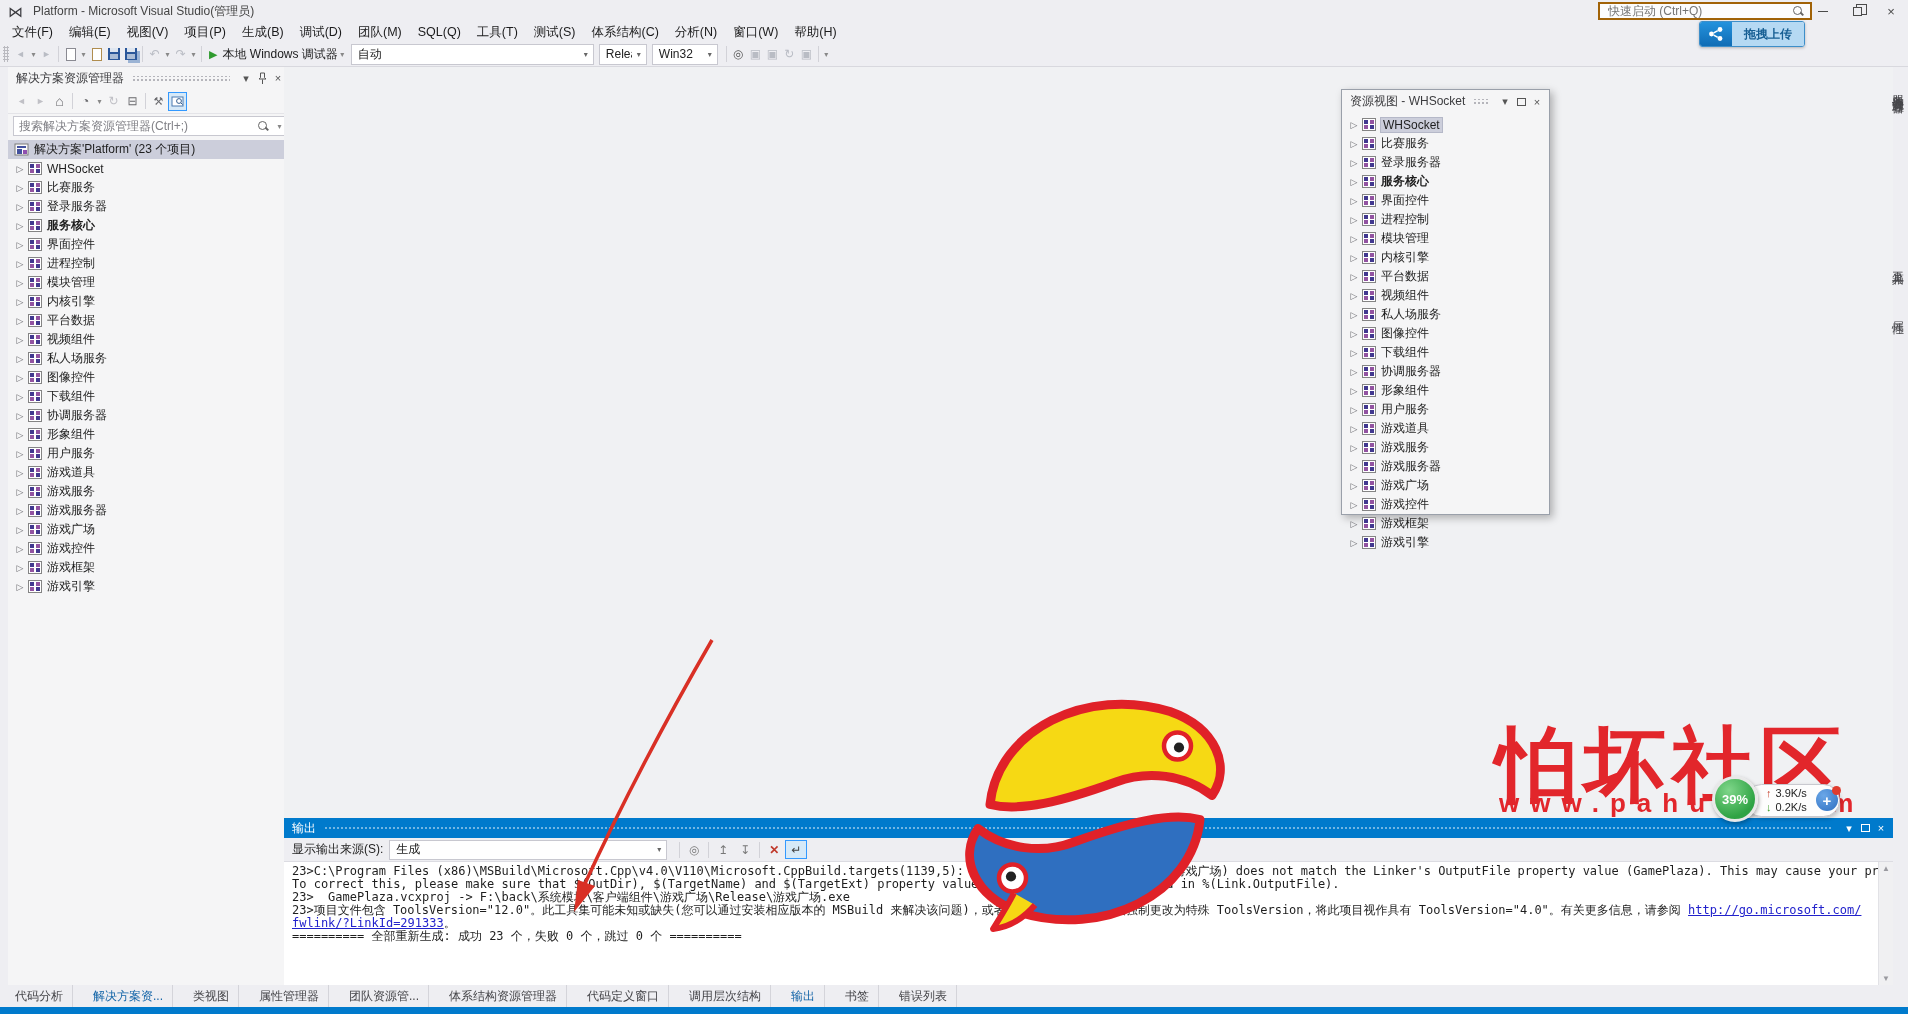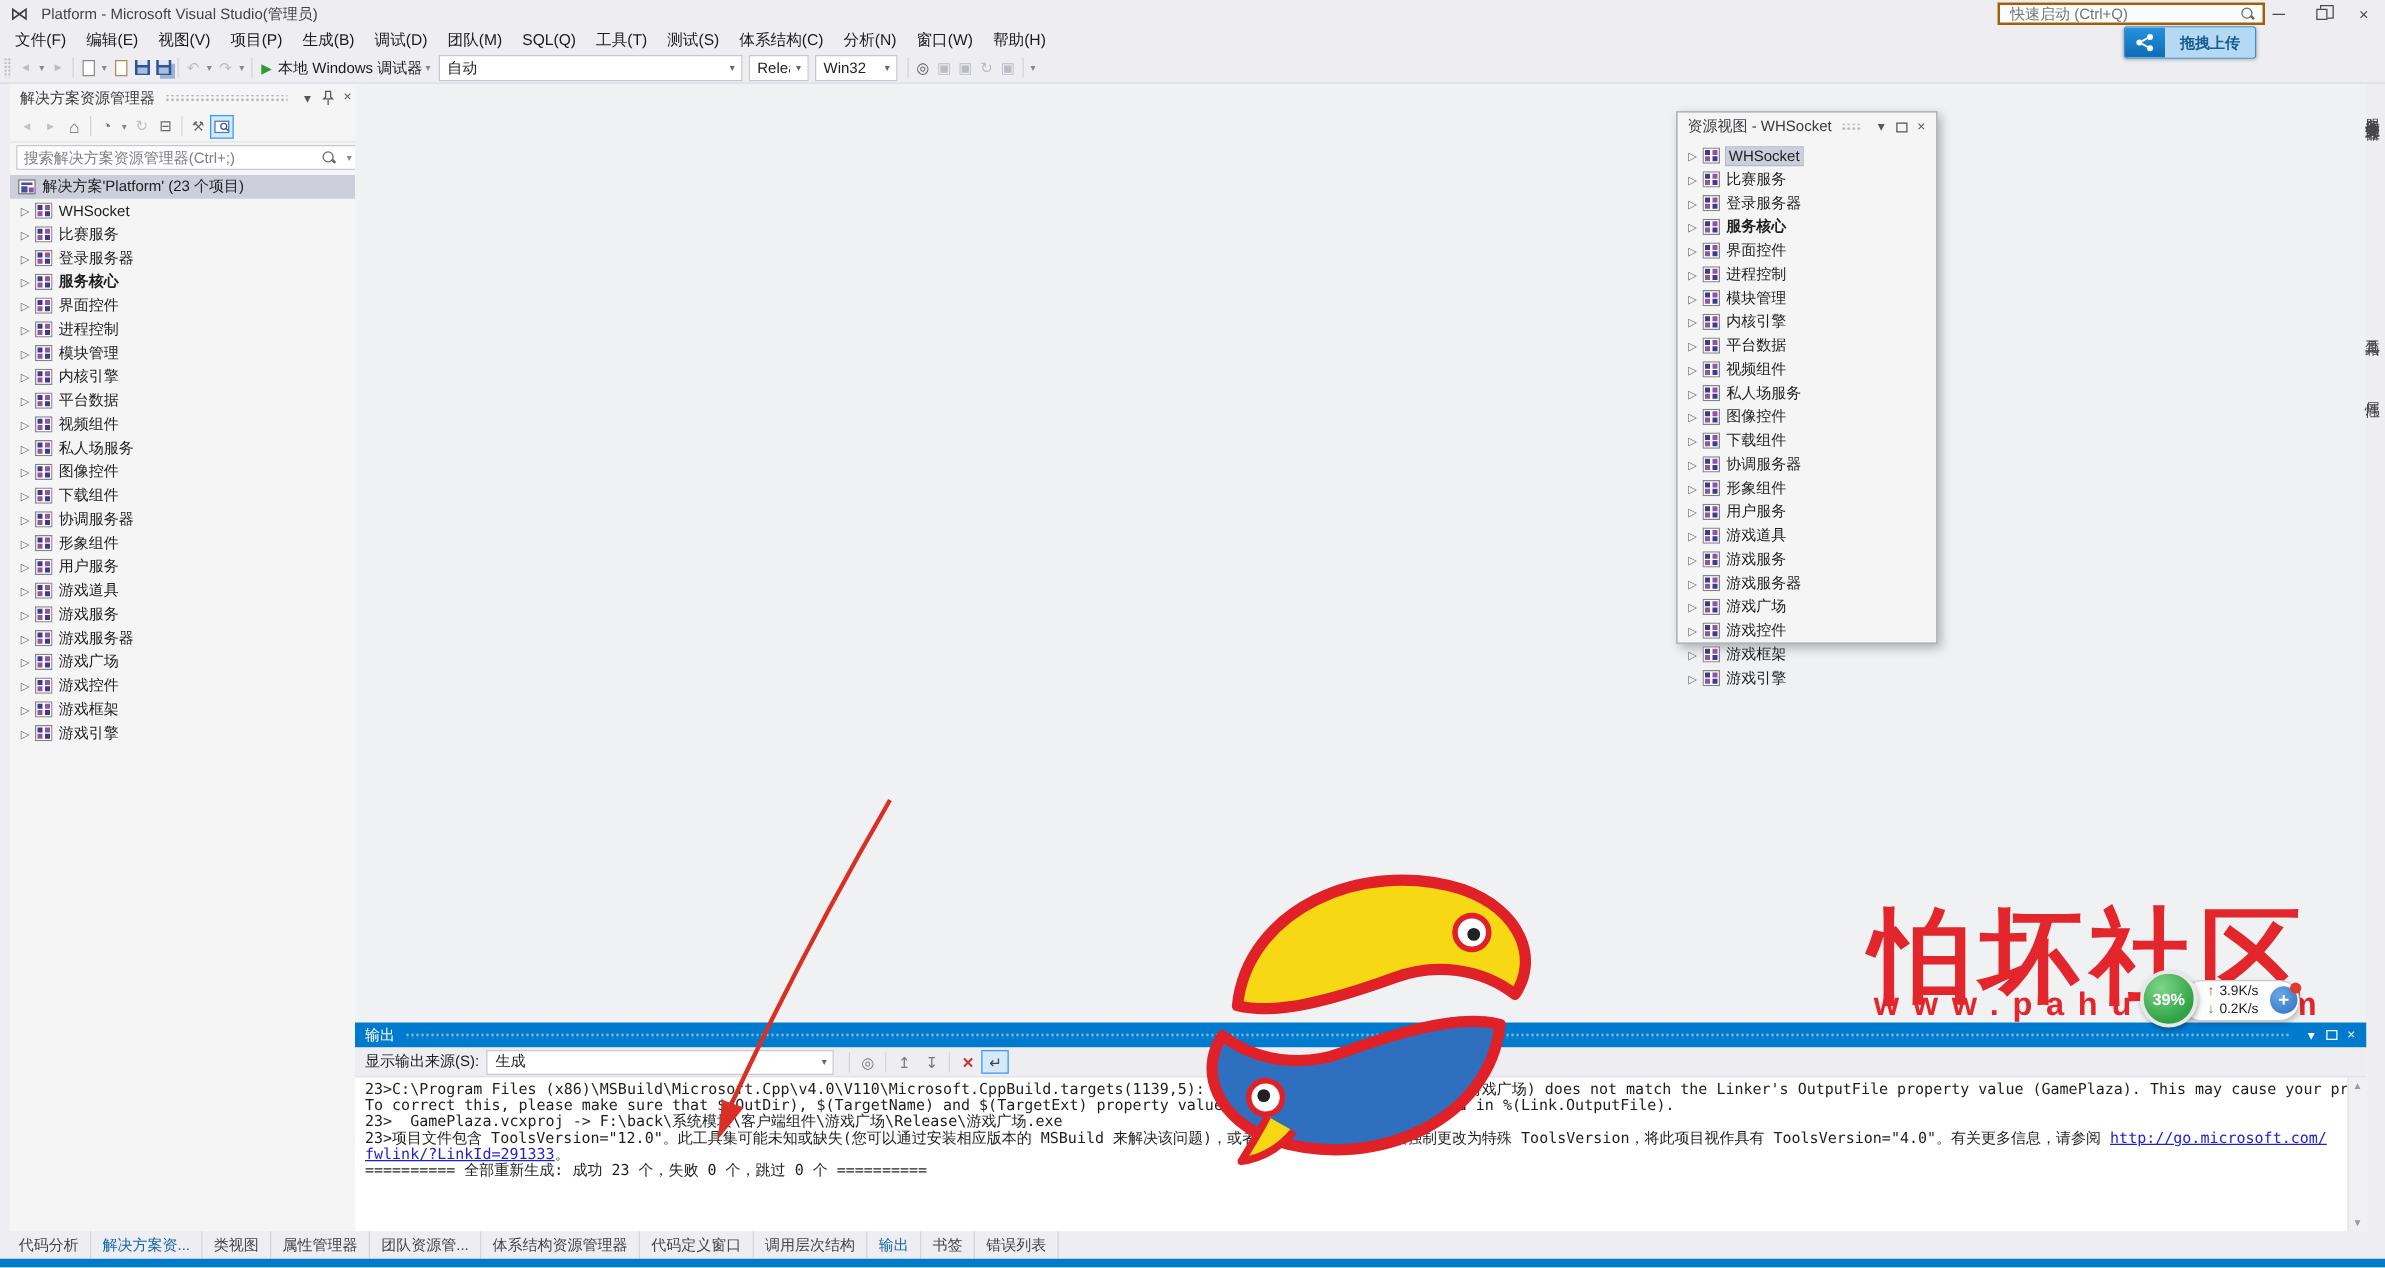--- a/index.html
+++ b/index.html
@@ -94,21 +94,21 @@
   .oico.red{color:#c0392b;}
   .oico.selbox{border:1px solid #3399ff;background:#d6e9f8;color:#444;}
   .outtext{position:absolute;left:0;top:44px;right:15px;bottom:0;background:#fff;overflow:hidden;
            font-family:"DejaVu Sans Mono",monospace;font-size:12px;line-height:13px;padding:3px 0 0 8px;}
   .oline{white-space:pre;}
   .oline a{color:var(--linkblue);text-decoration:underline;}
   .outscroll{position:absolute;right:0;top:44px;width:15px;bottom:0;background:#f0f0f2;border-left:1px solid #e2e2e6;
              display:flex;flex-direction:column;justify-content:space-between;align-items:center;color:#9a9aa0;font-size:8px;padding:2px 0;}
 
   
-  .bottabs{left:0;top:985px;width:100%;height:22px;display:flex;align-items:center;padding-left:6px;background:var(--chrome);}
+  .bottabs{left:0;top:985px;width:100%;height:22px;display:flex;align-items:center;padding-left:6px;background:var(--chrome);gap:11px;}
   .btab{padding:0 9px;height:22px;display:flex;align-items:center;font-size:12px;color:#454549;border-right:1px solid #d4d4da;white-space:nowrap;}
   .btab.active{color:#1465a8;}
   .statusbar{left:0;top:1007px;width:100%;height:7px;background:var(--accent);}
 
   
   .rstrip{right:0;top:67px;width:15px;height:918px;background:var(--chrome);}
   .rtab{position:absolute;left:1px;writing-mode:vertical-rl;font-size:12px;color:#47474b;letter-spacing:1px;}
 
   
   .upbadge{left:1699px;top:21px;height:26px;display:flex;border:1px solid #3d8ec9;border-radius:3px;overflow:hidden;z-index:70;box-shadow:0 1px 3px rgba(0,0,0,.25);}

